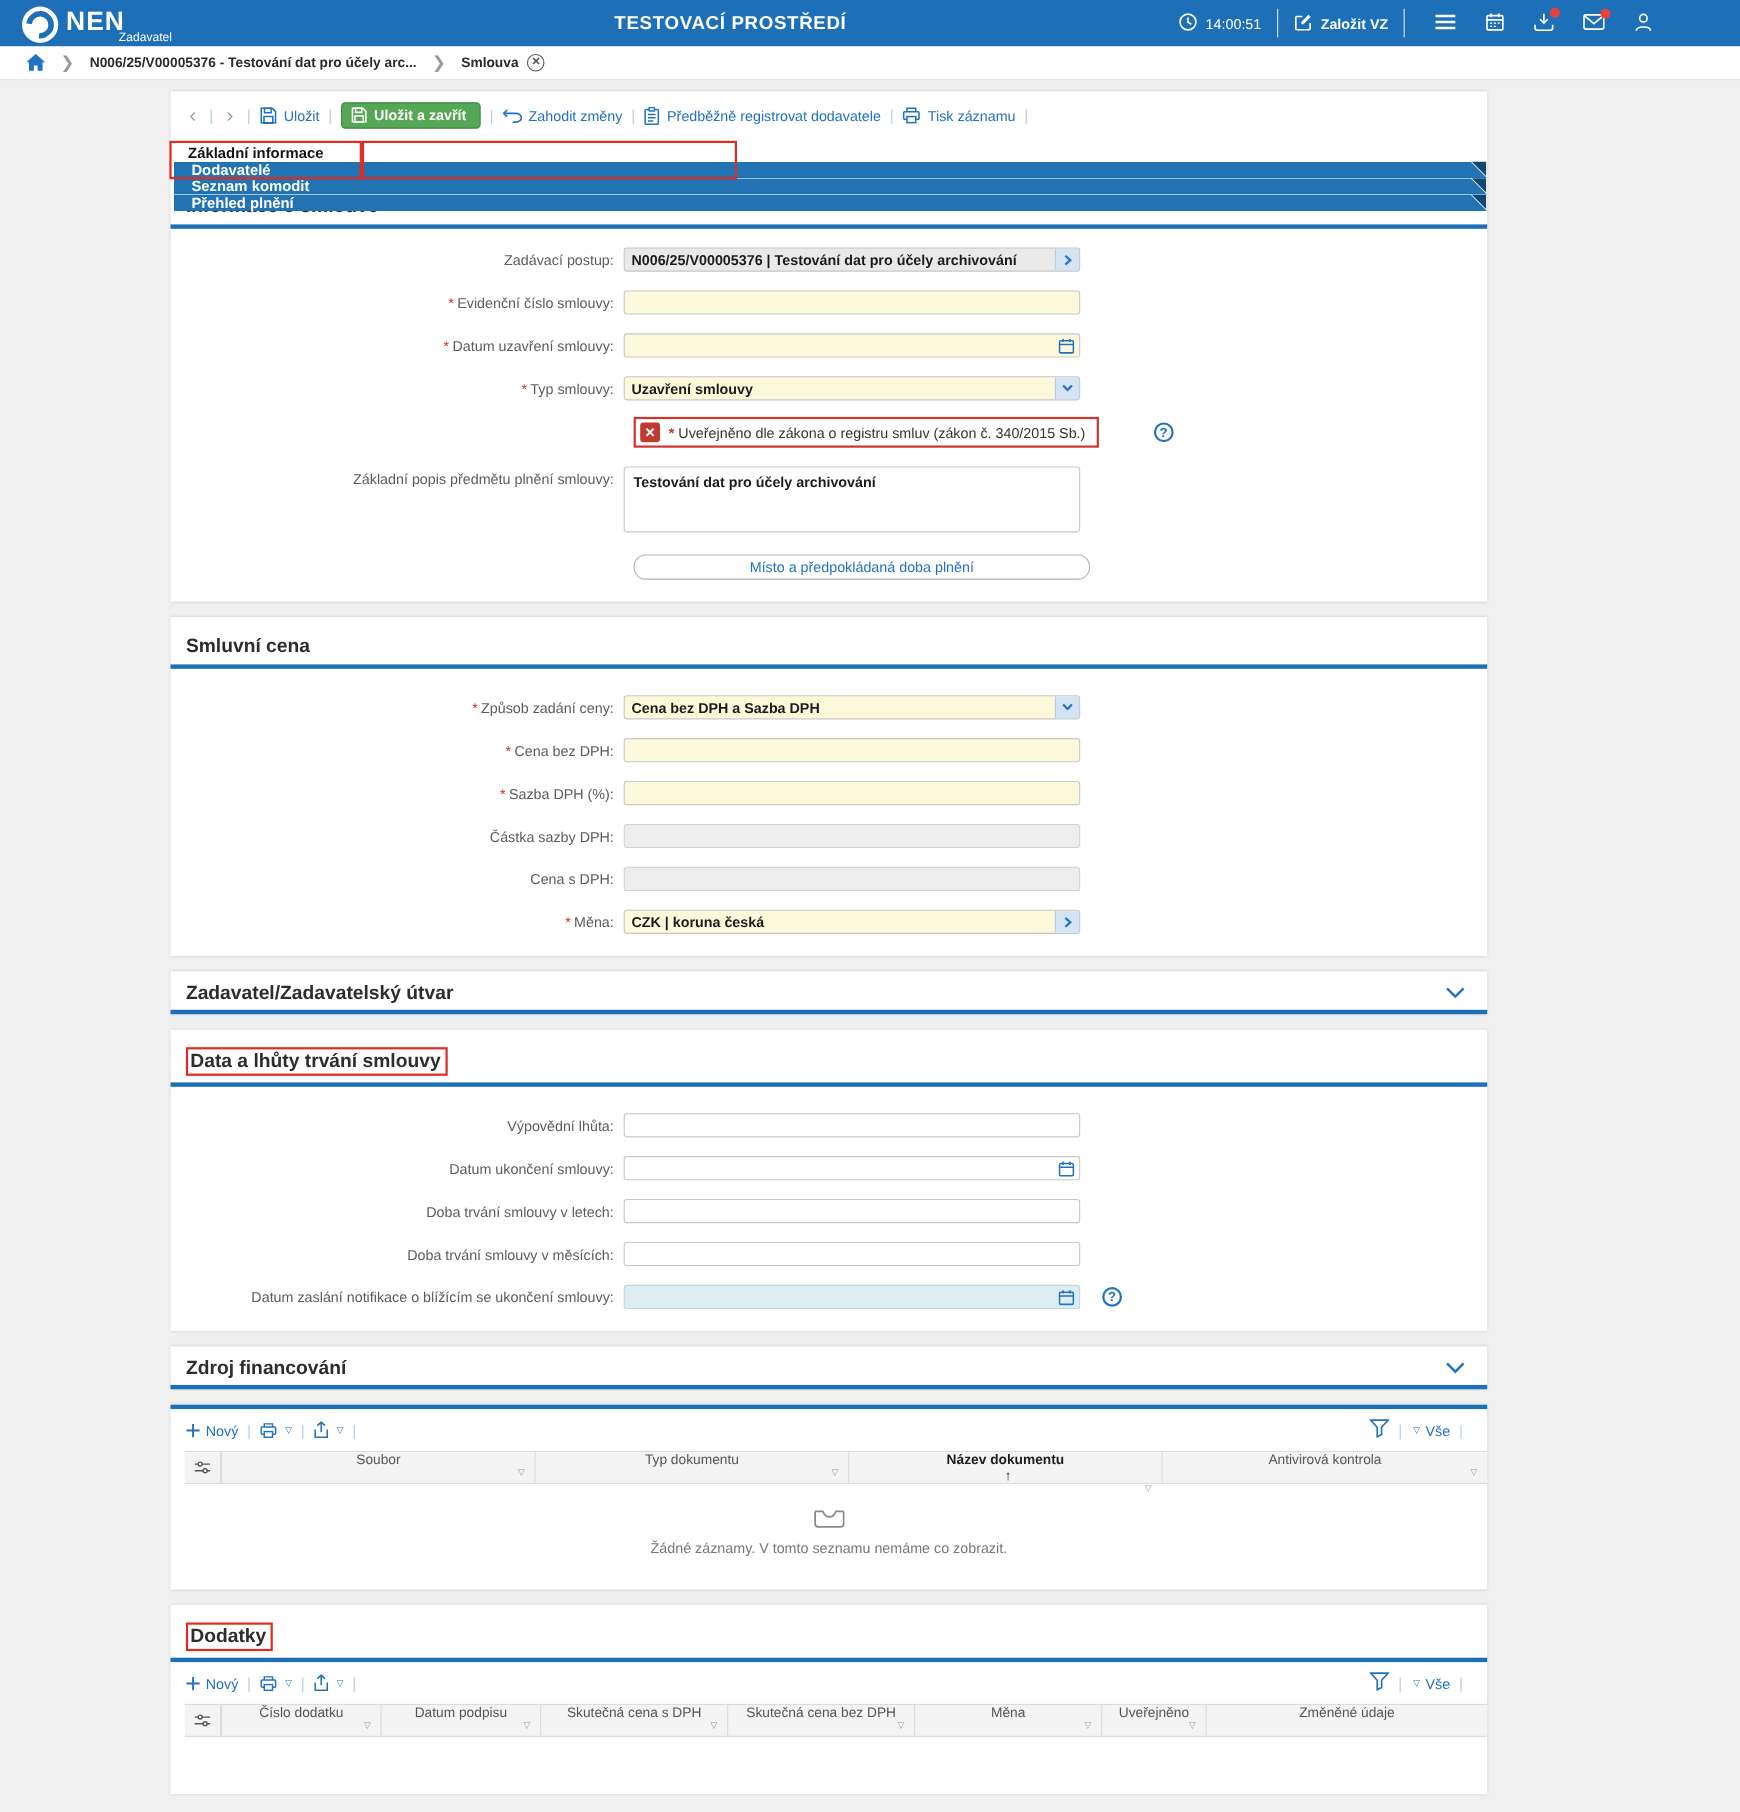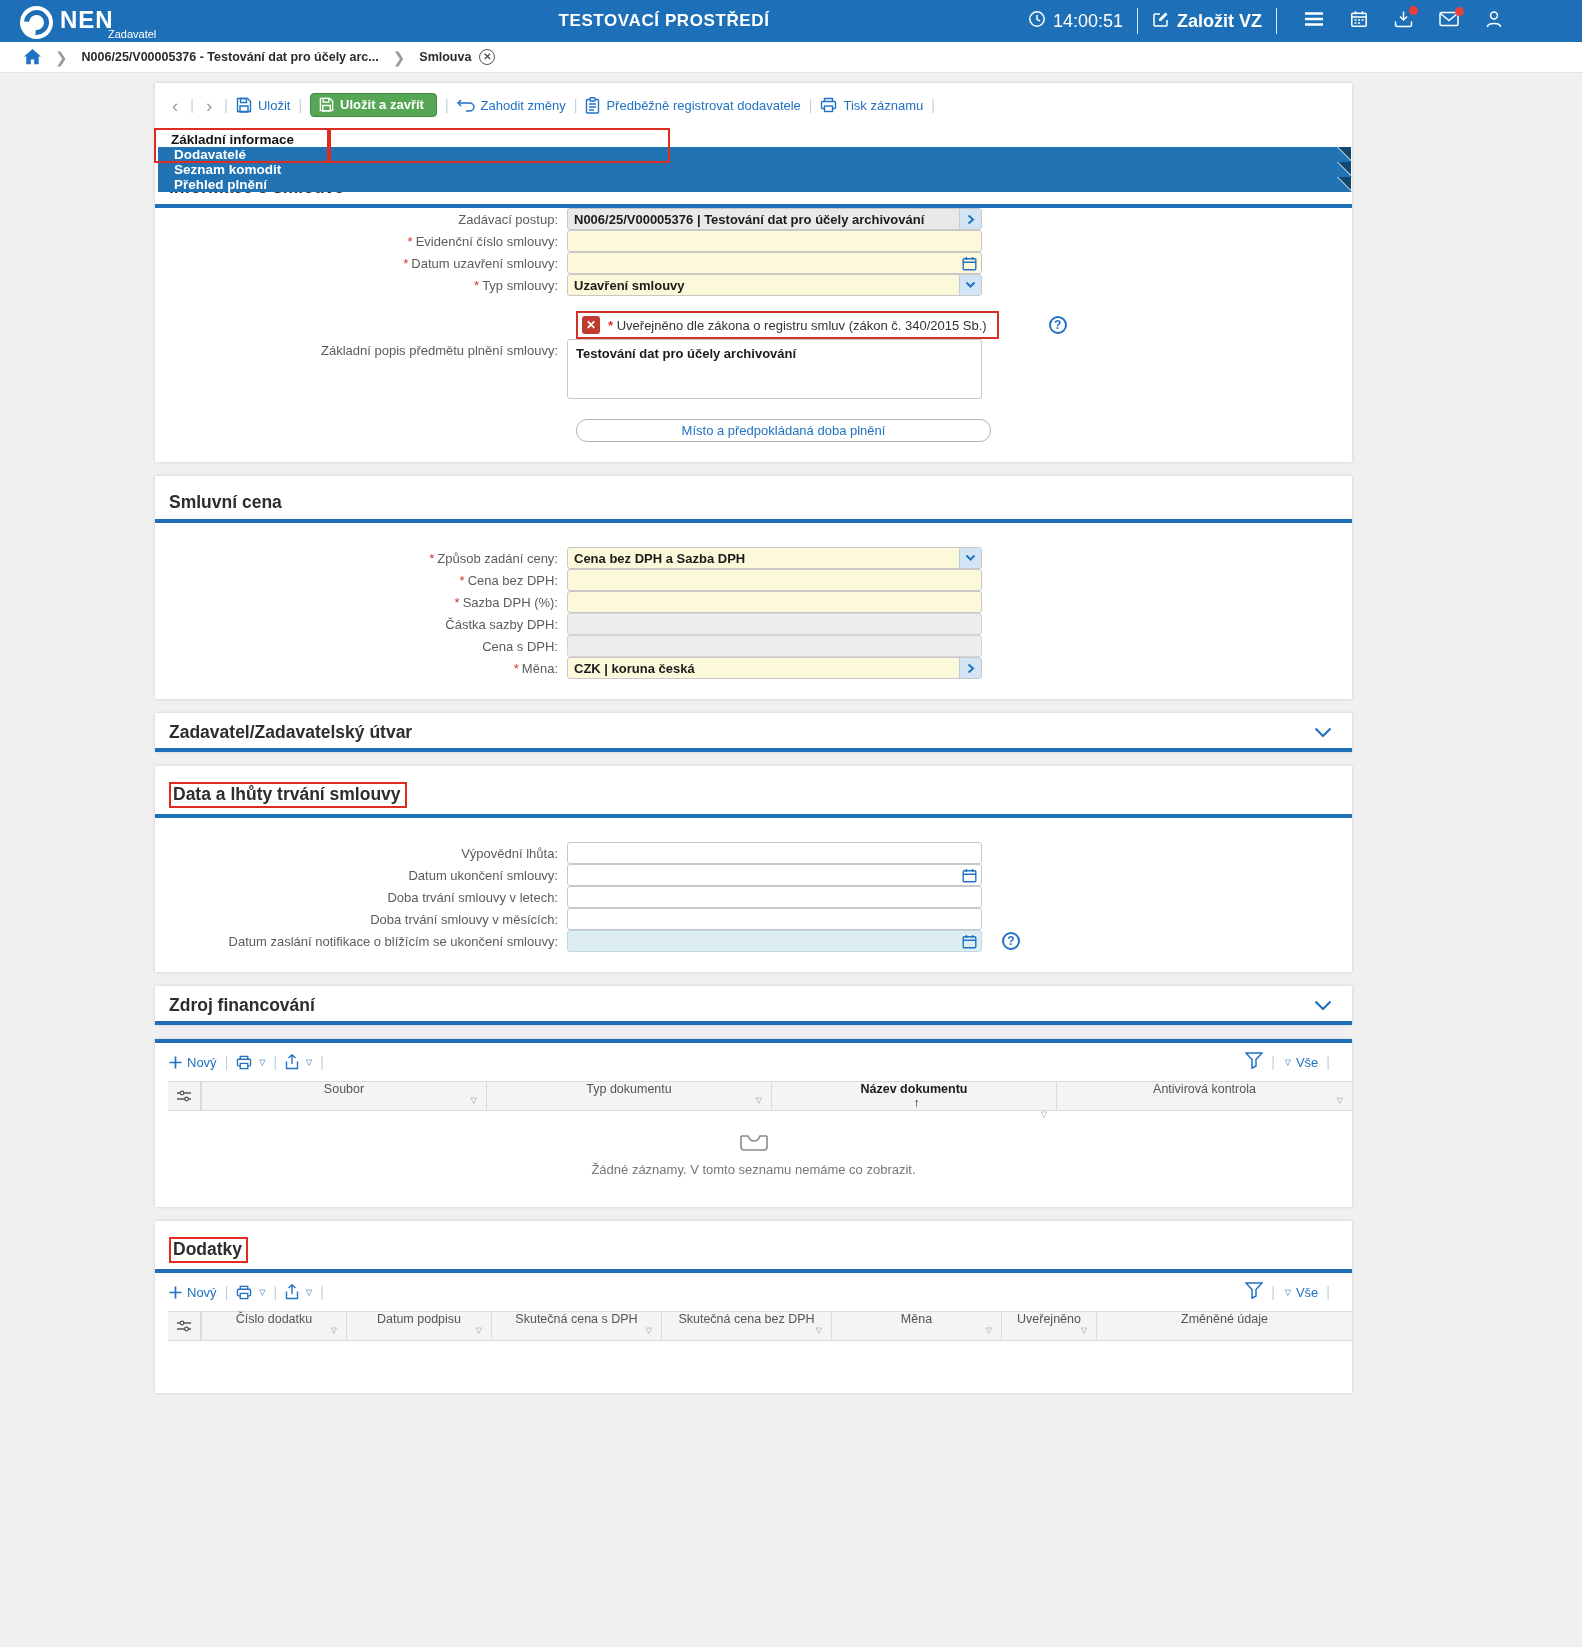--- a/index.html
+++ b/index.html
@@ -11,21 +11,21 @@
     -webkit-font-smoothing:antialiased;
   }
   
   .app-header { height:42px; background:#1d70b7; position:relative; display:flex; align-items:center; color:#fff; }
   .logo-wrap { display:flex; align-items:flex-start; margin-left:20px; position:relative; }
   .logo-circle { width:33px; height:33px; background:#fff; border-radius:50%; position:relative; margin-top:3px; }
   .logo-circle::before { content:""; position:absolute; inset:4px; border:5px solid #1d70b7; border-radius:50%; border-left-color:transparent; transform:rotate(-40deg); }
   .brand { font-size:24px; font-weight:700; letter-spacing:1px; margin-left:7px; margin-top:3px; }
   .brand-sub { position:absolute; left:88px; top:25px; font-size:11px; font-weight:400; }
   .env-title { position:absolute; left:664px; top:11px; transform:translateX(-50%); font-size:17px; font-weight:700; letter-spacing:.6px; white-space:nowrap; }
-  .header-right { position:absolute; right:66px; top:0; height:42px; display:flex; align-items:center; font-size:18px; }
+  .header-right { position:absolute; right:66px; top:0; height:42px; display:flex; align-items:center; font-size:13px; }
   .hsep { width:1px; height:26px; background:rgba(255,255,255,.85); margin:0 14px; }
   .hitem { display:flex; align-items:center; gap:7px; white-space:nowrap; }
   .hicon { position:relative; display:flex; align-items:center; justify-content:center; margin:0 13px; }
   .dot { position:absolute; top:-4px; right:-5px; width:9px; height:9px; border-radius:50%; background:#e8413c; }
   .bold { font-weight:700; }
   
   .breadcrumb { height:31px; background:#fff; border-bottom:1px solid #e2e2e2; display:flex; align-items:center; font-size:12.5px; color:#333; }
   .bc-home { margin-left:24px; display:flex; }
   .bc-sep { color:#9a9a9a; font-size:15px; margin:0 14px; line-height:1; }
   .bc-item { font-weight:700; color:#2b2b2b; }
@@ -52,21 +52,21 @@
   .annot-tab1 { left:-1px; top:-4px; width:175px; height:35px; }
   .annot-tabs { left:174px; top:-4px; width:341px; height:35px; }
   
   .section-title { font-size:17.5px; font-weight:700; color:#2d2d2d; padding:16px 0 6px 14px; }
   .section-title .boxed { display:inline-block; border:2px solid #e02b20; padding:0 4px 1px 2px; }
   .blue-line { height:4px; background:#1d70b7; }
   .collapse-head { display:flex; align-items:center; justify-content:space-between; padding:9px 20px 5px 14px; }
   .collapse-head .ct { font-size:17.5px; font-weight:700; color:#2d2d2d; }
   
   .form { padding-bottom:20px; }
-  .frow { display:flex; align-items:center; }
+  .frow { display:flex; align-items:center; margin-top:17px; }
   .flabel { width:412px; flex:none; text-align:right; font-size:13px; color:#5c5c5c; padding-right:9px; white-space:nowrap; }
   .flabel.req::before { content:"*"; color:#d2322a; margin-right:3px; }
   .fbox { width:415px; height:22px; border:1px solid #c8c8c8; border-radius:3px; background:#fff; display:flex; align-items:center; font-size:13px; position:relative; overflow:hidden; }
   .fbox .val { padding-left:6px; font-weight:700; color:#1b1b1b; white-space:nowrap; }
   .fbox.yellow { background:#fcf8da; }
   .fbox.gray { background:#e9e9e9; }
   .fbox.disabled { background:#ededed; border-color:#d4d4d4; }
   .fbox.notify { background:#ddedf2; border-color:#bcd8e2; }
   .endbtn { margin-left:auto; width:22px; align-self:stretch; background:#d3e4f5; border-left:1px solid #b9cfdf; display:flex; align-items:center; justify-content:center; color:#2272c3; }
   .cal { margin-left:auto; margin-right:4px; display:flex; }

